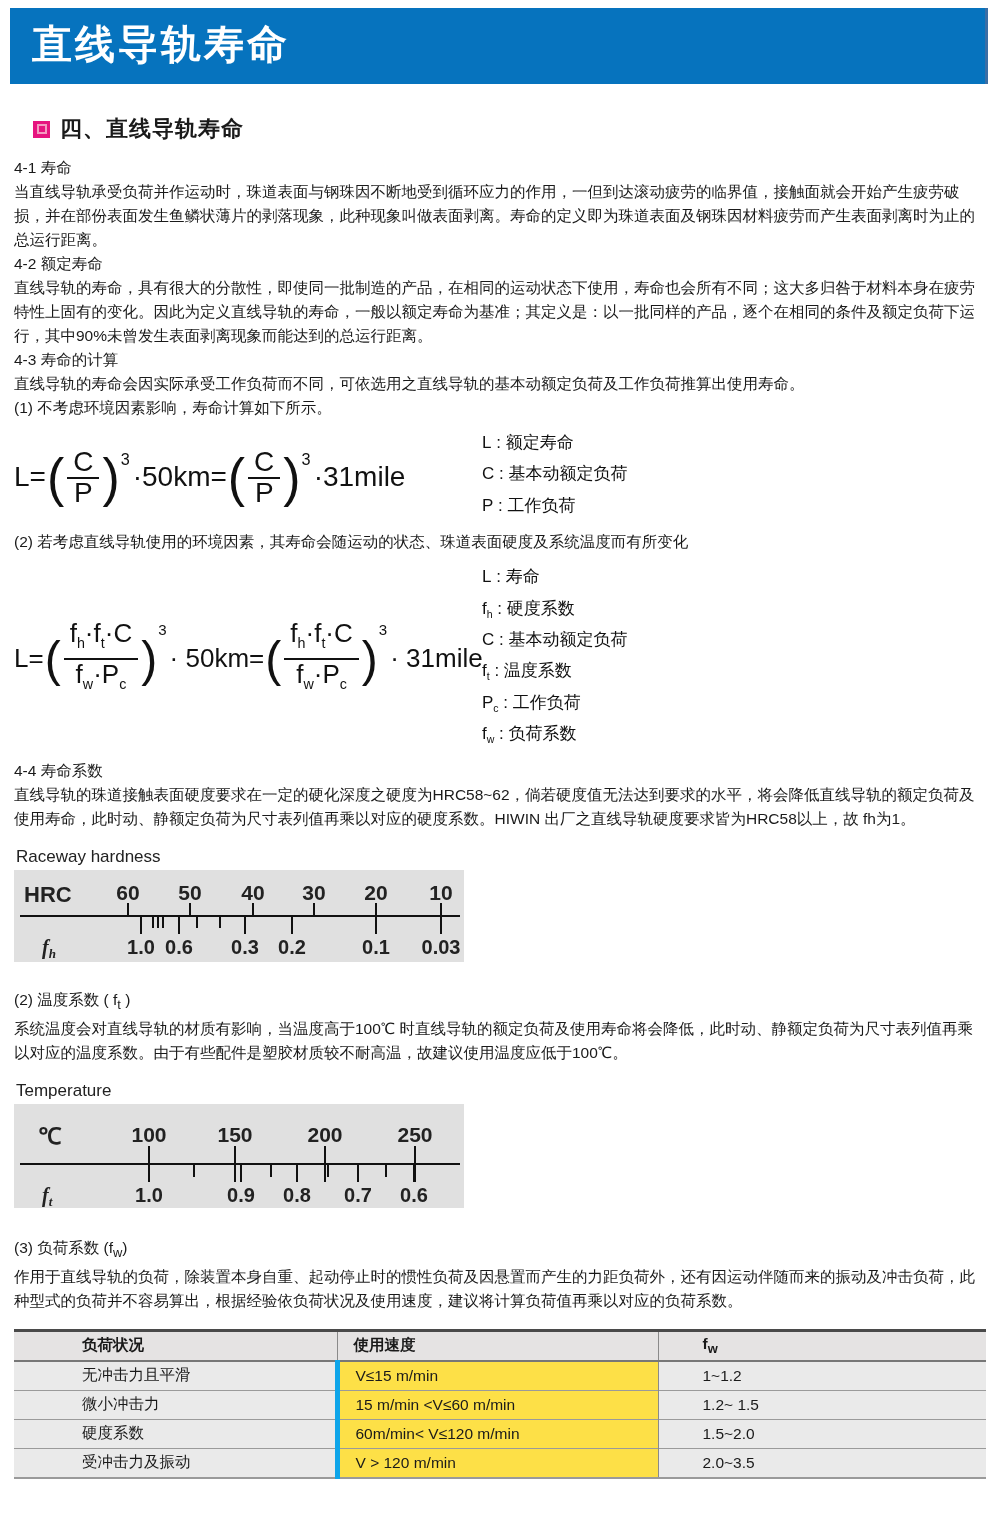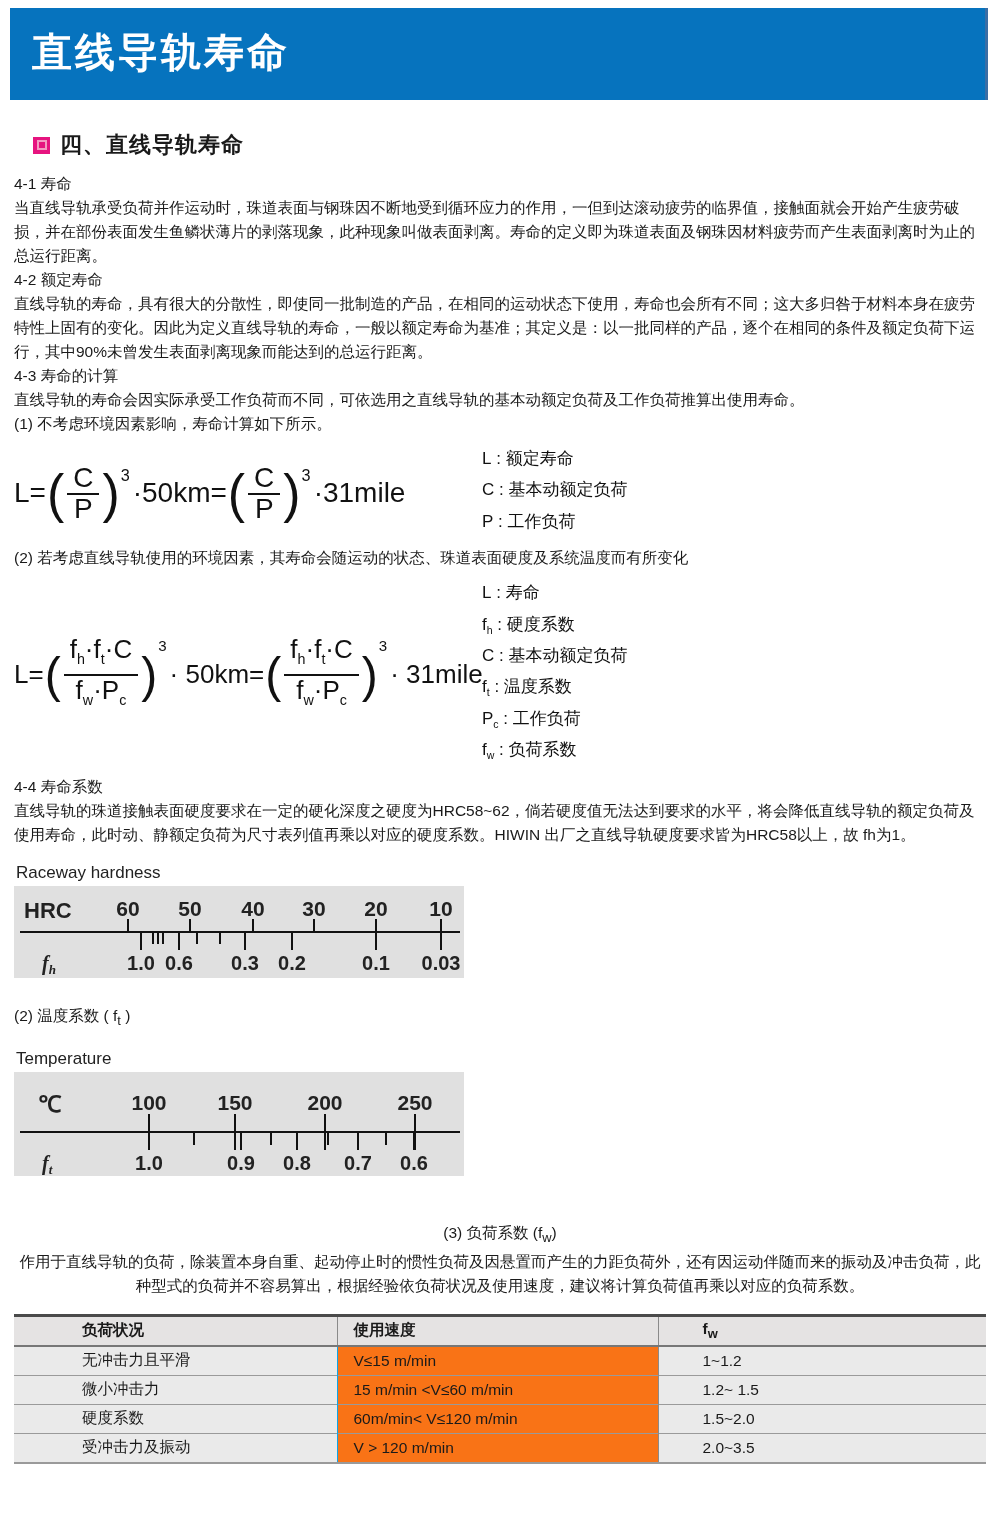--- a/index.html
+++ b/index.html
@@ -1,21 +1,21 @@
 <!DOCTYPE html>
 <html><head>
 <meta charset="utf-8">
 <style>
   html,body{margin:0;padding:0;}
   body{
     width:1000px;height:1515px;overflow:hidden;background:#fff;
     font-family:"Liberation Sans",sans-serif;color:#1a1a1a;
   }
   
-  .banner{margin:8px 12px 0 10px;height:92px;background:#0673be;
+  .banner{margin:8px 12px 0 10px;height:76px;background:#0673be;
     border-right:3px solid #3a6ea5;display:flex;align-items:center;}
   .banner h1{color:#fff;font-size:40px;font-weight:bold;margin:0 0 4px 22px;letter-spacing:3px;}
   
   .section-head{display:flex;align-items:center;margin:30px 0 0 14px;padding-left:19px;}
   .bullet{width:17px;height:17px;background:#e6147f;display:flex;align-items:center;justify-content:center;margin-right:10px;}
   .bullet i{display:block;width:6px;height:6px;border:2px solid #f49ac1;}
   .section-head h2{font-size:22px;margin:0;font-weight:bold;letter-spacing:1px;}
   
   .content{margin:12px 14px 0 14px;font-size:15.5px;line-height:24px;}
   .content p{margin:0;}
@@ -41,21 +41,21 @@
   svg text{fill:#222;}
   svg .tk{stroke:#111;stroke-width:2;}
   
   .load-table{border-collapse:collapse;margin:16px 0 0 14px;font-size:15.5px;table-layout:fixed;}
   .load-table th,.load-table td{padding:3px 6px;height:22px;font-weight:normal;text-align:left;}
   .load-table thead tr{border-top:3px solid #4a4a4a;border-bottom:2px solid #777;}
   .load-table th{background:#e5e3e3;font-weight:bold;}
   .load-table tbody tr{border-top:1px solid #9a9a9a;}
   .load-table tbody tr:last-child{border-bottom:2px solid #9a9a9a;}
   .load-table td.c1,.load-table td.c3{background:#eaeaea;}
-  .load-table td.c2{background:#f97316;border-left:1px solid #0ea5e9;border-right:1px solid #8a8a8a;margin-top:12px;}
+  .load-table td.c2{background:#fde047;border-left:5px solid #0ea5e9;border-right:1px solid #8a8a8a;margin-top:12px;}
   .load-table th.c2{border-left:1px solid #8a8a8a;border-right:1px solid #8a8a8a;}
   .pad1{padding-left:68px !important;}
   .pad2{padding-left:16px !important;}
   .pad3{padding-left:44px !important;}
 </style>
 </head>
 <body>
 
 <div class="banner">
   <h1>直线导轨寿命</h1>
@@ -181,20 +181,21 @@
     <text x="165" y="84" font-size="20" font-weight="600" text-anchor="middle">0.6</text>
     <text x="231" y="84" font-size="20" font-weight="600" text-anchor="middle">0.3</text>
     <text x="278" y="84" font-size="20" font-weight="600" text-anchor="middle">0.2</text>
     <text x="362" y="84" font-size="20" font-weight="600" text-anchor="middle">0.1</text>
     <text x="427" y="84" font-size="20" font-weight="600" text-anchor="middle">0.03</text>
   </svg>
 </div>
 
 <div class="content" style="margin-top:22px;">
   <p><span>(2) 温度系数 ( </span><span>f</span><sub>t</sub><span> )</span></p>
+  <p>系统温度会对直线导轨的材质有影响，当温度高于100℃ 时直线导轨的额定负荷及使用寿命将会降低，此时动、静额定负荷为尺寸表列值再乘以对应的温度系数。由于有些配件是塑胶材质较不耐高温，故建议使用温度应低于100℃。</p>
 </div>
 
 <div class="scale-caption">Temperature</div>
 <div class="scale-wrap">
   <svg width="450" height="104" xmlns="http://www.w3.org/2000/svg">
     <rect x="0" y="0" width="450" height="104" fill="#e0e0e0"></rect>
     <text x="36" y="40" font-size="23" font-weight="600" text-anchor="middle">℃</text>
     <text x="135" y="38" font-size="21" font-weight="600" text-anchor="middle">100</text>
     <text x="221" y="38" font-size="21" font-weight="600" text-anchor="middle">150</text>
     <text x="311" y="38" font-size="21" font-weight="600" text-anchor="middle">200</text>
@@ -214,21 +215,21 @@
       <line class="tk" x1="372" y1="60" x2="372" y2="73"></line>
     <text x="28" y="98" font-size="20" font-style="italic" font-weight="bold" font-family="Liberation Serif,serif"><tspan>f</tspan><tspan dy="4" font-size="13">t</tspan></text>
     <text x="135" y="98" font-size="20" font-weight="600" text-anchor="middle">1.0</text>
     <text x="227" y="98" font-size="20" font-weight="600" text-anchor="middle">0.9</text>
     <text x="283" y="98" font-size="20" font-weight="600" text-anchor="middle">0.8</text>
     <text x="344" y="98" font-size="20" font-weight="600" text-anchor="middle">0.7</text>
     <text x="400" y="98" font-size="20" font-weight="600" text-anchor="middle">0.6</text>
   </svg>
 </div>
 
-<div class="content" style="margin-top:41px;text-align:center;">
+<div class="content" style="margin-top:24px;">
   <p><span>(3) 负荷系数 (</span><span>f</span><sub>w</sub><span>)</span></p>
   <p>作用于直线导轨的负荷，除装置本身自重、起动停止时的惯性负荷及因悬置而产生的力距负荷外，还有因运动伴随而来的振动及冲击负荷，此种型式的负荷并不容易算出，根据经验依负荷状况及使用速度，建议将计算负荷值再乘以对应的负荷系数。</p>
 </div>
 
 <table class="load-table">
   <colgroup>
       <col style="width:323px">
       <col style="width:321px">
       <col style="width:328px">
     </colgroup>

